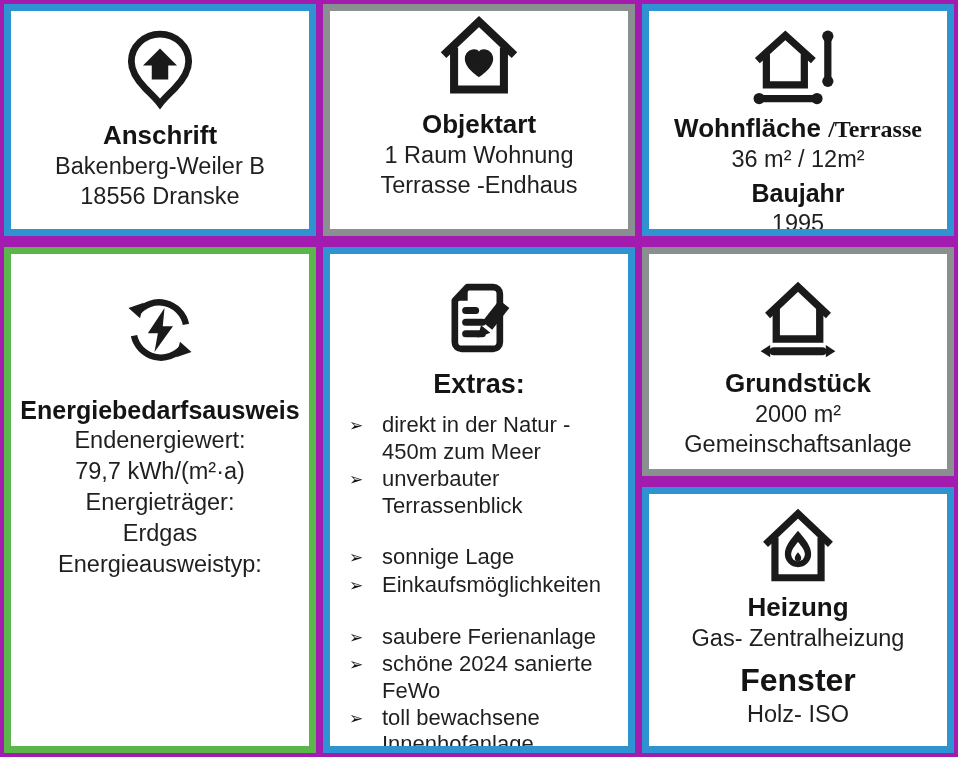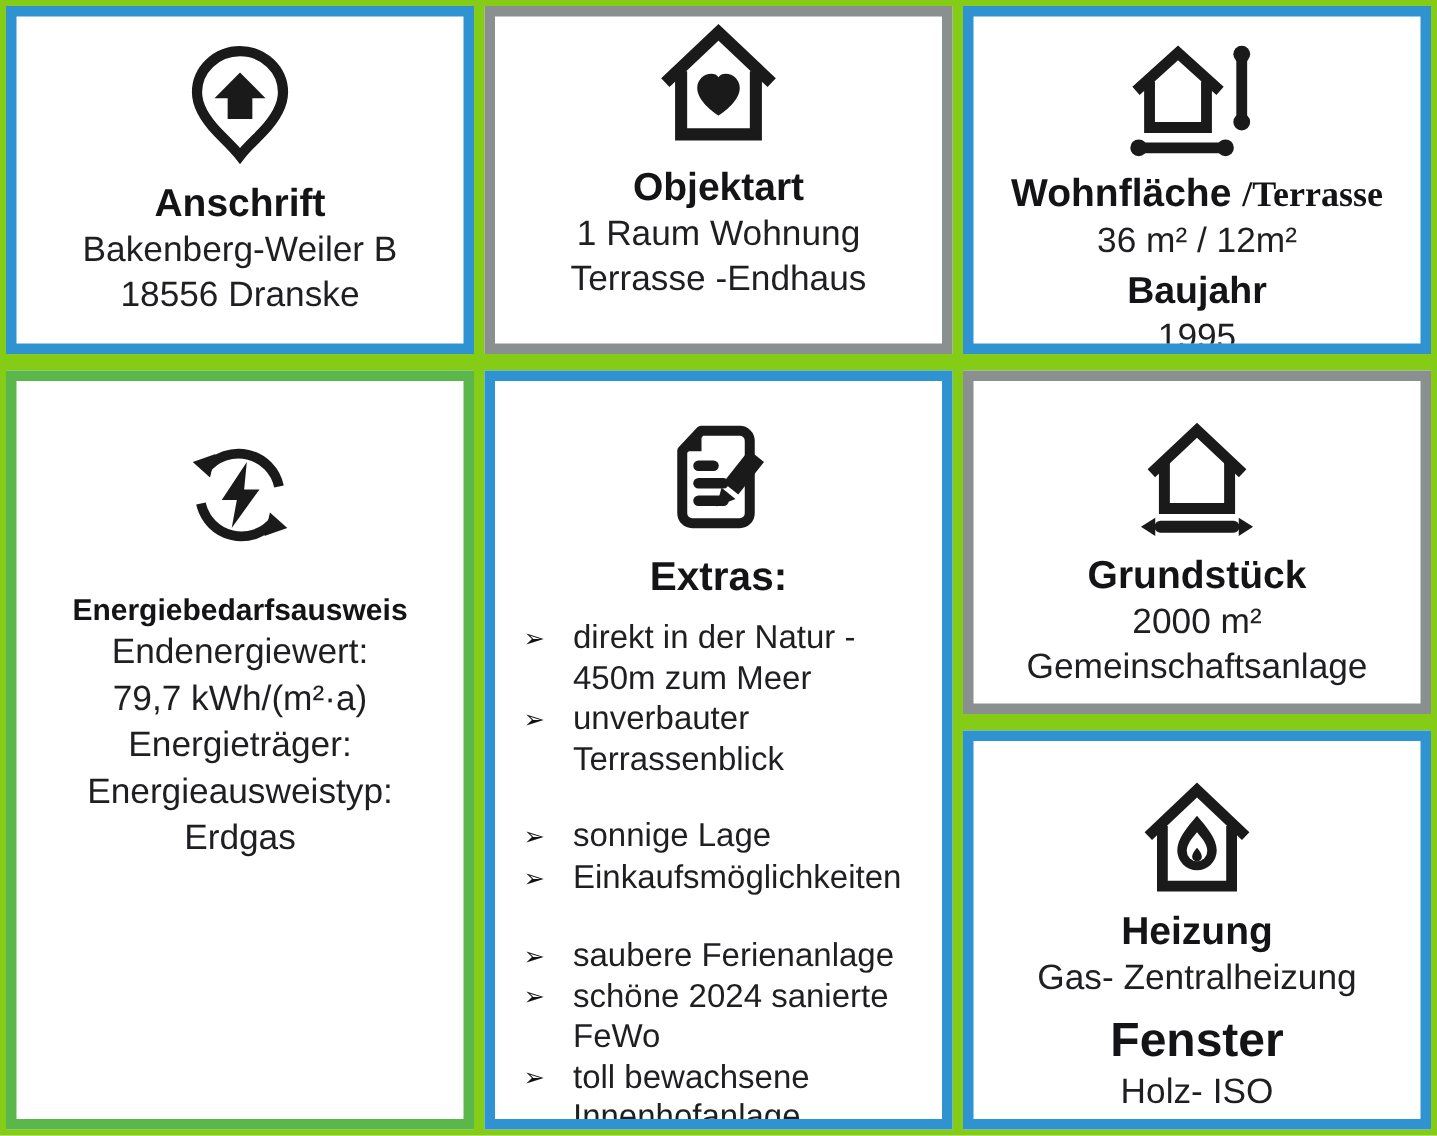--- a/index.html
+++ b/index.html
@@ -2,21 +2,21 @@
 <html style="--blue: #2e93d0; --gray: #8a8f90; --green: #5bb64b;"><head>
 <meta charset="utf-8">
 <style>
   :root{
     --blue:#2e93d0; --gray:#8a8f90; --green:#5bb64b; --ink:#1c1c1e;
   }
   *{box-sizing:border-box;}
   html,body{margin:0;padding:0;background:#ffffff;}
   body{font-family:"Liberation Sans","DejaVu Sans",sans-serif;color:var(--ink);}
   .board{
-    width:958px;height:757px;background:#84cc16;
+    width:958px;height:757px;background:#a21caf;
     display:grid;
     grid-template-columns:312px 312px 312px;
     grid-template-rows:232px 229px 266px;
     gap:11px 7px;
     padding:4px;
   }
   .card{
     background:#fff;border:7px solid var(--gray);
     display:flex;flex-direction:column;align-items:center;
     text-align:center;overflow:hidden;
@@ -34,25 +34,25 @@
   .c-anschrift{padding-top:15px;}
   .c-anschrift .title{margin-top:9px;}
   .c-objektart{padding-top:0;}
   .c-objektart .title{margin-top:7px;}
   .c-wohnflaeche{padding-top:13px;justify-content:space-between;}
   .c-wohnflaeche .title{margin-top:6px;}
   .title-suffix{font-family:"Liberation Serif","DejaVu Serif",serif;font-weight:bold;font-size:24px;}
   .c-wohnflaeche .sub-title{font-weight:bold;font-size:25px;margin-top:5px;color:#141416;}
   .c-grundstueck{padding-top:25px;align-items:center;}
   .c-grundstueck .title{margin-top:10px;}
-  .c-heizung{padding-top:26px;}
+  .c-heizung{padding-top:13px;}
   .c-heizung .title{margin-top:6px;}
   .c-heizung .sub-title{font-weight:bold;font-size:32px;margin-top:9px;color:#141416;}
   .c-energie{padding-top:37px;}
-  .c-energie .title{font-size:20px;margin-top:27px;}
+  .c-energie .title{font-size:25px;margin-top:27px;}
   .c-energie .lines{}
   .c-energie .line{line-height:1.32;}
   .c-extras{padding-top:24px;}
   .c-extras .title{margin-top:11px;font-size:27px;}
   .extras-list{
     list-style:none;margin:12px 0 0 0;padding:0 10px 0 16px;
     width:100%;text-align:left;
   }
   .extras-list li{
     display:flex;align-items:flex-start;
@@ -137,22 +137,22 @@
         <path d="M4.6 10.5 L14 7.2 L11.7 16.8 Z" fill="#1a1a1a"></path>
         <path d="M43.4 37.5 L34 40.8 L36.3 31.2 Z" fill="#1a1a1a"></path>
         <path d="M26.8 10.5 L16.5 26 H22.7 L20.6 37.5 L32 21.7 H25.7 Z" fill="#1a1a1a"></path>
       </svg>
     </span>
     <div class="title">Energiebedarfsausweis</div>
     <div class="lines">
       <div class="line">Endenergiewert:</div>
       <div class="line">79,7 kWh/(m²·a)</div>
       <div class="line">Energieträger:</div>
+      <div class="line">Erdgas</div>
       <div class="line">Energieausweistyp:</div>
-      <div class="line">Erdgas</div>
     </div>
   </div>
 
   <div class="card b-blue c-extras span2">
     <span class="icon">
       <svg width="80" height="80" viewBox="0 0 48 48" fill="none">
         <path d="M17 5.5 H32.5 A4 4 0 0 1 36.5 9.5 V38.5 A4 4 0 0 1 32.5 42.5 H13.5 A4 4 0 0 1 9.5 38.5 V13.5 Z" stroke="#1a1a1a" stroke-width="4" stroke-linejoin="round"></path>
         <path d="M17.2 5 V13.7 H8.8 Z" fill="#1a1a1a"></path>
         <line x1="16" y1="19.5" x2="22" y2="19.5" stroke="#1a1a1a" stroke-width="4.2" stroke-linecap="round"></line>
         <line x1="16" y1="26.5" x2="26" y2="26.5" stroke="#1a1a1a" stroke-width="4.2" stroke-linecap="round"></line>

